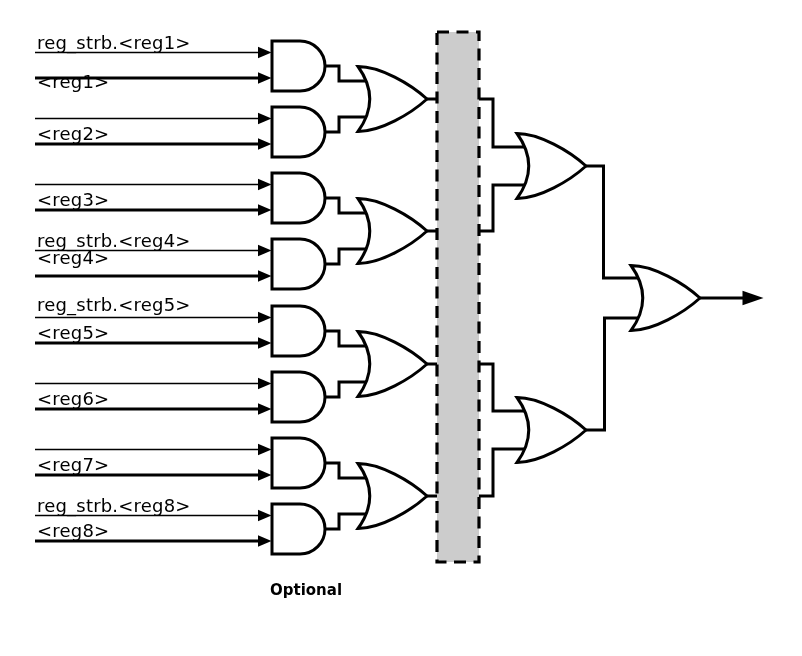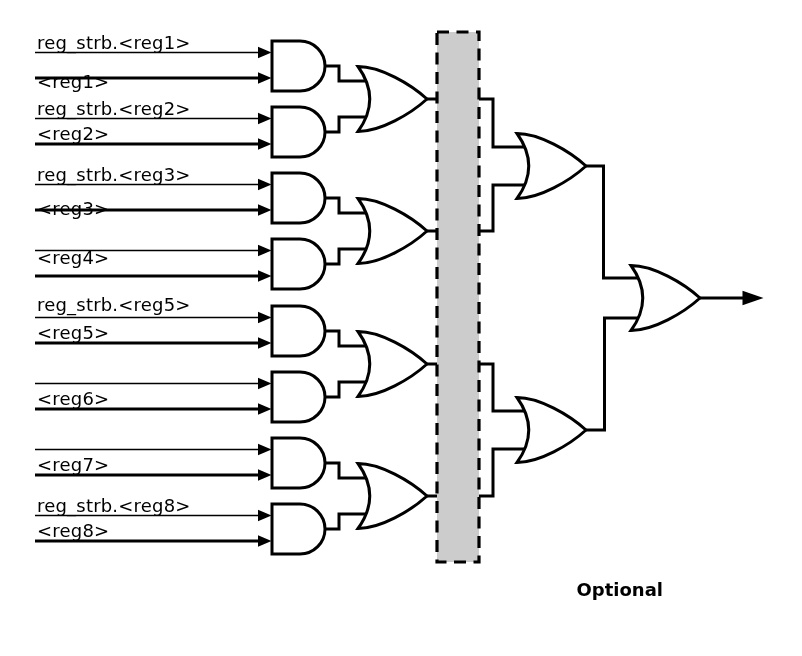--- a/index.html
+++ b/index.html
@@ -33,26 +33,26 @@
     position: absolute;
     left: 37px;
     font-size: 18px;
     line-height: 20px;
     letter-spacing: 0.2px;
     color: var(--line);
     white-space: nowrap;
   }
   .caption {
     position: absolute;
-    left: 263px;
+    left: 270px;
     top: 578px;
     width: 400px;
-    text-align: right;
+    text-align: left;
     font-weight: bold;
-    font-size: 18px;
+    font-size: 15px;
     line-height: 24px;
     color: var(--line);
     white-space: nowrap;
   }
 </style>
 </head>
 <body>
 
 <div class="stage">
 
@@ -151,26 +151,25 @@
 
     <use href="#or" class="gate" transform="translate(551.5,166)"></use>
     <use href="#or" class="gate" transform="translate(551.5,430)"></use>
 
     <use href="#or" class="gate" transform="translate(665.5,298)"></use>
   </svg>
 
   <div class="lbl" style="top:32.5px">reg_strb.&lt;reg1&gt;</div>
   <div class="lbl" style="top:72px">&lt;reg1&gt;</div>
 
-  <div class="lbl" style="top:98.5px">reg_strb.&lt;reg2&gt;</div>
   <div class="lbl" style="top:124px">&lt;reg2&gt;</div>
 
-  <div class="lbl" style="top:164.5px">reg_strb.&lt;reg3&gt;</div>
-  <div class="lbl" style="top:199px">&lt;reg3&gt;</div>
+  <div class="lbl" style="top:190px">&lt;reg3&gt;</div>
 
+  <div class="lbl" style="top:230.5px">reg_strb.&lt;reg4&gt;</div>
   <div class="lbl" style="top:248px">&lt;reg4&gt;</div>
 
   <div class="lbl" style="top:295px">reg_strb.&lt;reg5&gt;</div>
   <div class="lbl" style="top:323px">&lt;reg5&gt;</div>
 
   <div class="lbl" style="top:389px">&lt;reg6&gt;</div>
 
   <div class="lbl" style="top:455px">&lt;reg7&gt;</div>
 
   <div class="lbl" style="top:495.5px">reg_strb.&lt;reg8&gt;</div>

